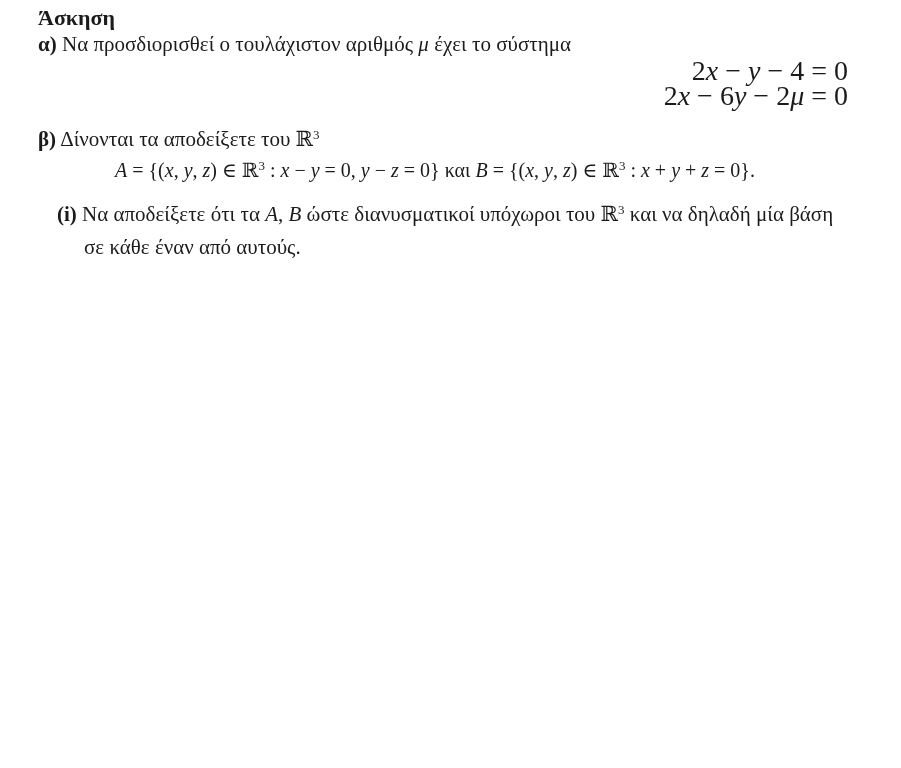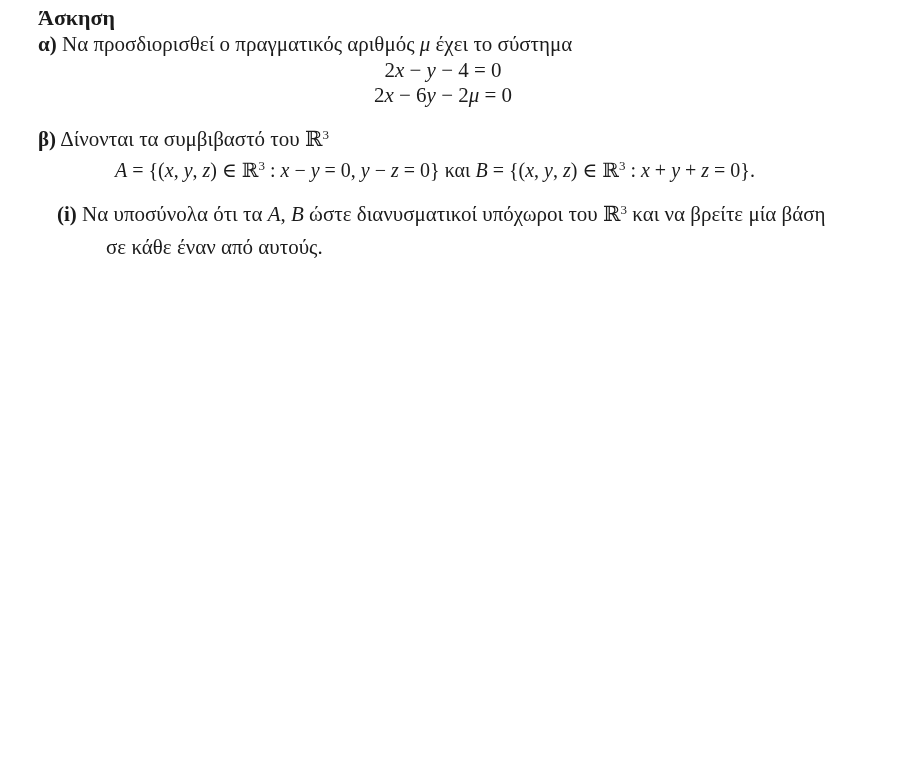--- a/index.html
+++ b/index.html
@@ -24,40 +24,40 @@
     font-weight: bold;
     line-height: 26px;
     margin: 0;
   }
   .line {
     font-size: 21px;
     line-height: 27px;
   }
   .equations {
     width: 810px;
-    text-align: center;
-    font-size: 21px;
+    text-align: right;
+    font-size: 28px;
     line-height: 25px;
   }
   .beta-line {
     margin-top: 17px;
     line-height: 28px;
   }
   .formula-line {
     margin-left: 77px;
     font-size: 20px;
     line-height: 28px;
   }
   .item-i-1 {
     margin-top: 12px;
     margin-left: 19px;
     line-height: 31px;
   }
   .item-i-2 {
-    margin-left: 68px;
+    margin-left: 46px;
     line-height: 31px;
   }
   .item-ii {
     margin-top: 4px;
     margin-left: 17px;
     line-height: 31px;
   }
   
   .b   { font-weight: bold; }
   .it  { font-style: italic; }
@@ -69,29 +69,29 @@
     font-family: "Liberation Serif", "DejaVu Serif", serif;
   }
 </style>
 </head>
 <body>
 
 <div class="page">
 
   <h1 class="title">Άσκηση</h1>
 
-  <div class="line"><span class="b">α)</span><span> Να προσδιορισθεί ο πραγματικός αριθμός </span><span class="it">μ</span><span> έχει το σύστημα</span></div>
+  <div class="line"><span class="b">α)</span><span> Να προσδιορισθεί ο τουλάχιστον αριθμός </span><span class="it">μ</span><span> έχει το σύστημα</span></div>
 
   <div class="equations">
     <div><span>2</span><span class="it">x</span><span> − </span><span class="it">y</span><span> − 4 = 0</span></div>
     <div><span>2</span><span class="it">x</span><span> − 6</span><span class="it">y</span><span> − 2</span><span class="it">μ</span><span> = 0</span></div>
   </div>
 
 
-  <div class="line beta-line"><span class="b">β)</span><span> Δίνονται τα συμβιβαστό του </span><span class="bb">ℝ</span><span class="sup">3</span></div>
+  <div class="line beta-line"><span class="b">β)</span><span> Δίνονται τα αποδείξετε του </span><span class="bb">ℝ</span><span class="sup">3</span></div>
 
   <div class="formula-line"><span class="it">A</span><span> = {(</span><span class="it">x</span><span>, </span><span class="it">y</span><span>, </span><span class="it">z</span><span>) ∈ </span><span class="bb">ℝ</span><span class="sup">3</span><span> : </span><span class="it">x</span><span> − </span><span class="it">y</span><span> = 0, </span><span class="it">y</span><span> − </span><span class="it">z</span><span> = 0} και </span><span class="it">B</span><span> = {(</span><span class="it">x</span><span>, </span><span class="it">y</span><span>, </span><span class="it">z</span><span>) ∈ </span><span class="bb">ℝ</span><span class="sup">3</span><span> : </span><span class="it">x</span><span> + </span><span class="it">y</span><span> + </span><span class="it">z</span><span> = 0}.</span></div>
 
-  <div class="line item-i-1"><span class="b">(i)</span><span> Να υποσύνολα ότι τα </span><span class="it">A</span><span>, </span><span class="it">B</span><span> ώστε διανυσματικοί υπόχωροι του </span><span class="bb">ℝ</span><span class="sup">3</span><span> και να βρείτε μία βάση</span></div>
+  <div class="line item-i-1"><span class="b">(i)</span><span> Να αποδείξετε ότι τα </span><span class="it">A</span><span>, </span><span class="it">B</span><span> ώστε διανυσματικοί υπόχωροι του </span><span class="bb">ℝ</span><span class="sup">3</span><span> και να δηλαδή μία βάση</span></div>
   <div class="line item-i-2">σε κάθε έναν από αυτούς.</div>
 
 
 </div>
 
 </body></html>

